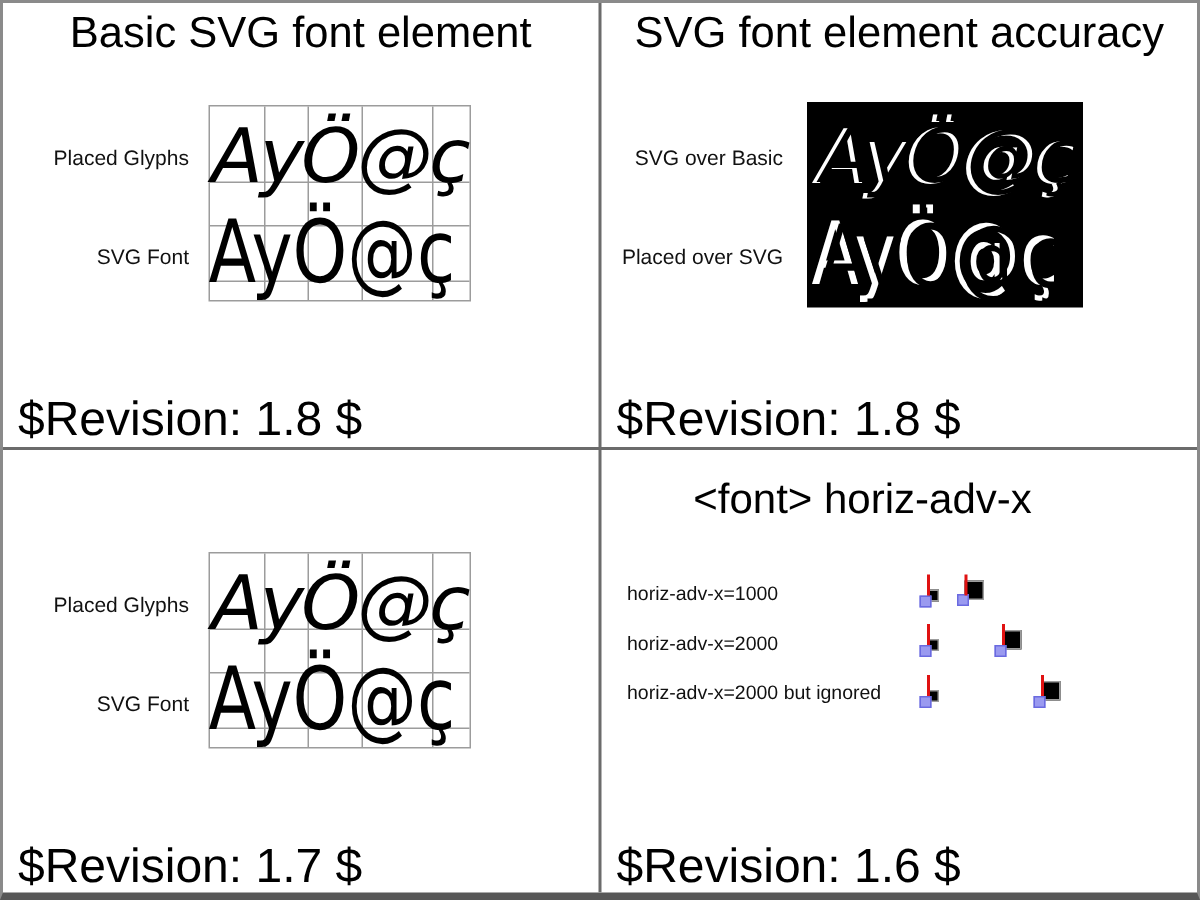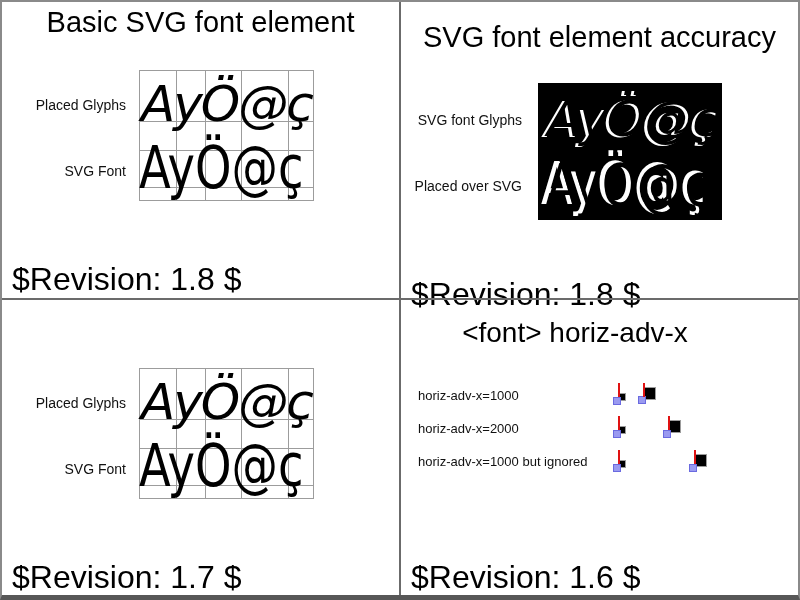--- a/index.html
+++ b/index.html
@@ -6,21 +6,21 @@
   .canvas{
     position:relative;width:800px;height:600px;box-sizing:border-box;
     background:#fff;color:#000;
     border:2px solid #8a8a8a;border-bottom:5px solid #575757;
     font-family:"Liberation Sans",sans-serif;overflow:hidden;
   }
   .divider-v{position:absolute;left:397px;top:0;width:2px;height:100%;background:#6b6b6b;}
   .divider-h{position:absolute;left:0;top:296px;width:100%;height:2px;background:#6b6b6b;}
   .panel{position:absolute;overflow:hidden;}
   #p-tl{left:0;top:0;width:397px;height:296px;}
-  #p-tr{left:399px;top:15px;width:397px;height:296px;}
+  #p-tr{left:399px;top:0;width:397px;height:296px;}
   #p-bl{left:0;top:298px;width:397px;height:293px;}
   #p-br{left:399px;top:298px;width:348px;height:293px;}
   .panel-title{position:absolute;left:0;right:0;top:6px;text-align:center;
     font-size:29px;line-height:1.0;color:#000;}
   #p-br .panel-title{top:19px;font-size:28px;}
   .revision{position:absolute;left:10px;top:261px;font-size:32px;line-height:1.0;}
   .side-label{position:absolute;left:4px;width:120px;text-align:right;
     font-size:14px;line-height:1.1;color:#111;}
   #p-tr .side-label{width:117px;}
   
@@ -71,21 +71,21 @@
       <div class="gl h" style="top:79px"></div>
       <div class="gl h" style="top:116px"></div>
     </div>
     <div class="glyph-row glyph-comic">AyÖ@ç</div>
     <div class="glyph-row glyph-plain">AyÖ@ç</div>
     <div class="revision">$Revision: 1.8 $</div>
   </div>
 
   <div class="panel" id="p-tr">
     <div class="panel-title">SVG font element accuracy</div>
-    <div class="side-label" style="top:96px">SVG font Glyphs</div>
+    <div class="side-label" style="top:96px">SVG over Basic</div>
     <div class="side-label" style="top:162px">Placed over SVG</div>
     <div class="acc-box">
       <div class="acc-row acc-r1 acc-white" style="left:6px;top:12px">AyÖ@ç</div>
       <div class="acc-row acc-r1 acc-black" style="left:9px;top:11px">AyÖ@ç</div>
       <div class="acc-row acc-r2 acc-white" style="left:3px;top:72px">AyÖ@ç</div>
       <div class="acc-row acc-r2 acc-black" style="left:8px;top:74px">AyÖ@ç</div>
     </div>
     <div class="revision">$Revision: 1.8 $</div>
   </div>
 
@@ -104,21 +104,21 @@
     <div class="glyph-row glyph-comic">AyÖ@ç</div>
     <div class="glyph-row glyph-plain">AyÖ@ç</div>
     <div class="revision">$Revision: 1.7 $</div>
   </div>
 
   <div class="panel" id="p-br">
     <div class="panel-title">&lt;font&gt; horiz-adv-x</div>
 
     <div class="adv-label" style="top:89px">horiz-adv-x=1000</div>
     <div class="adv-label" style="top:122px">horiz-adv-x=2000</div>
-    <div class="adv-label" style="top:155px">horiz-adv-x=1000 but ignored</div>
+    <div class="adv-label" style="top:155px">horiz-adv-x=2000 but ignored</div>
 
     <div class="sq-black sq-s" style="left:217px;top:93px"></div>
     <div class="sq-blue" style="left:212px;top:97px"></div>
     <div class="tick-red" style="left:217px;top:83px"></div>
     <div class="sq-black sq-l" style="left:242px;top:87px"></div>
     <div class="sq-blue" style="left:237px;top:96px"></div>
     <div class="tick-red" style="left:242px;top:83px"></div>
 
     <div class="sq-black sq-s" style="left:217px;top:126px"></div>
     <div class="sq-blue" style="left:212px;top:130px"></div>

